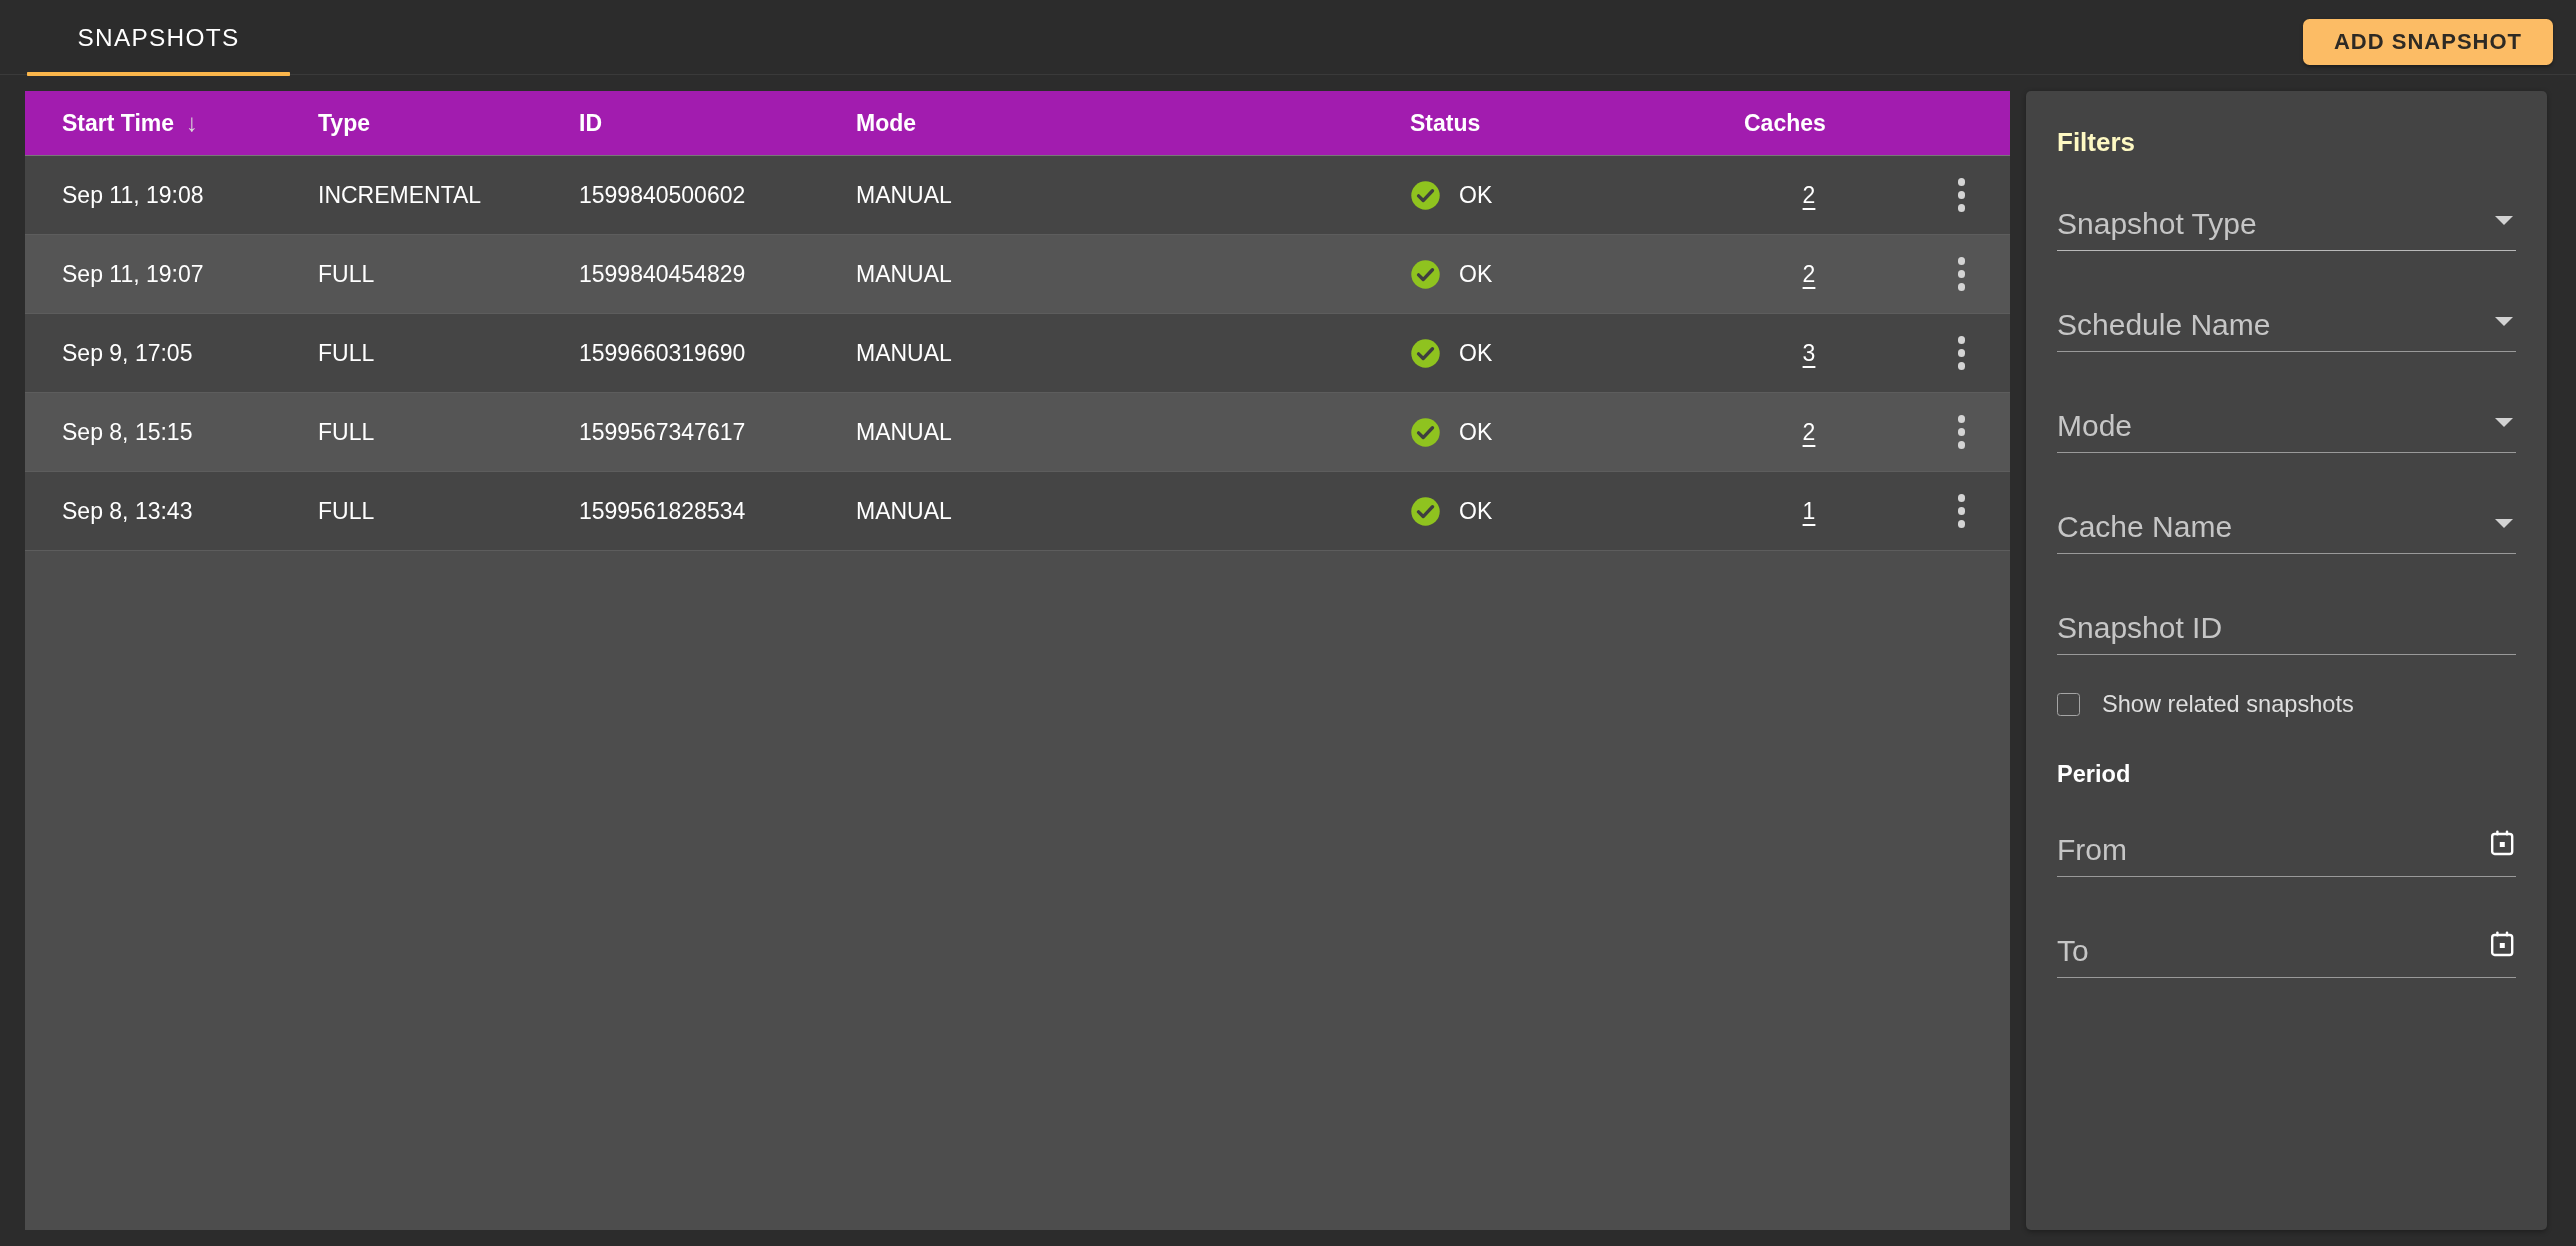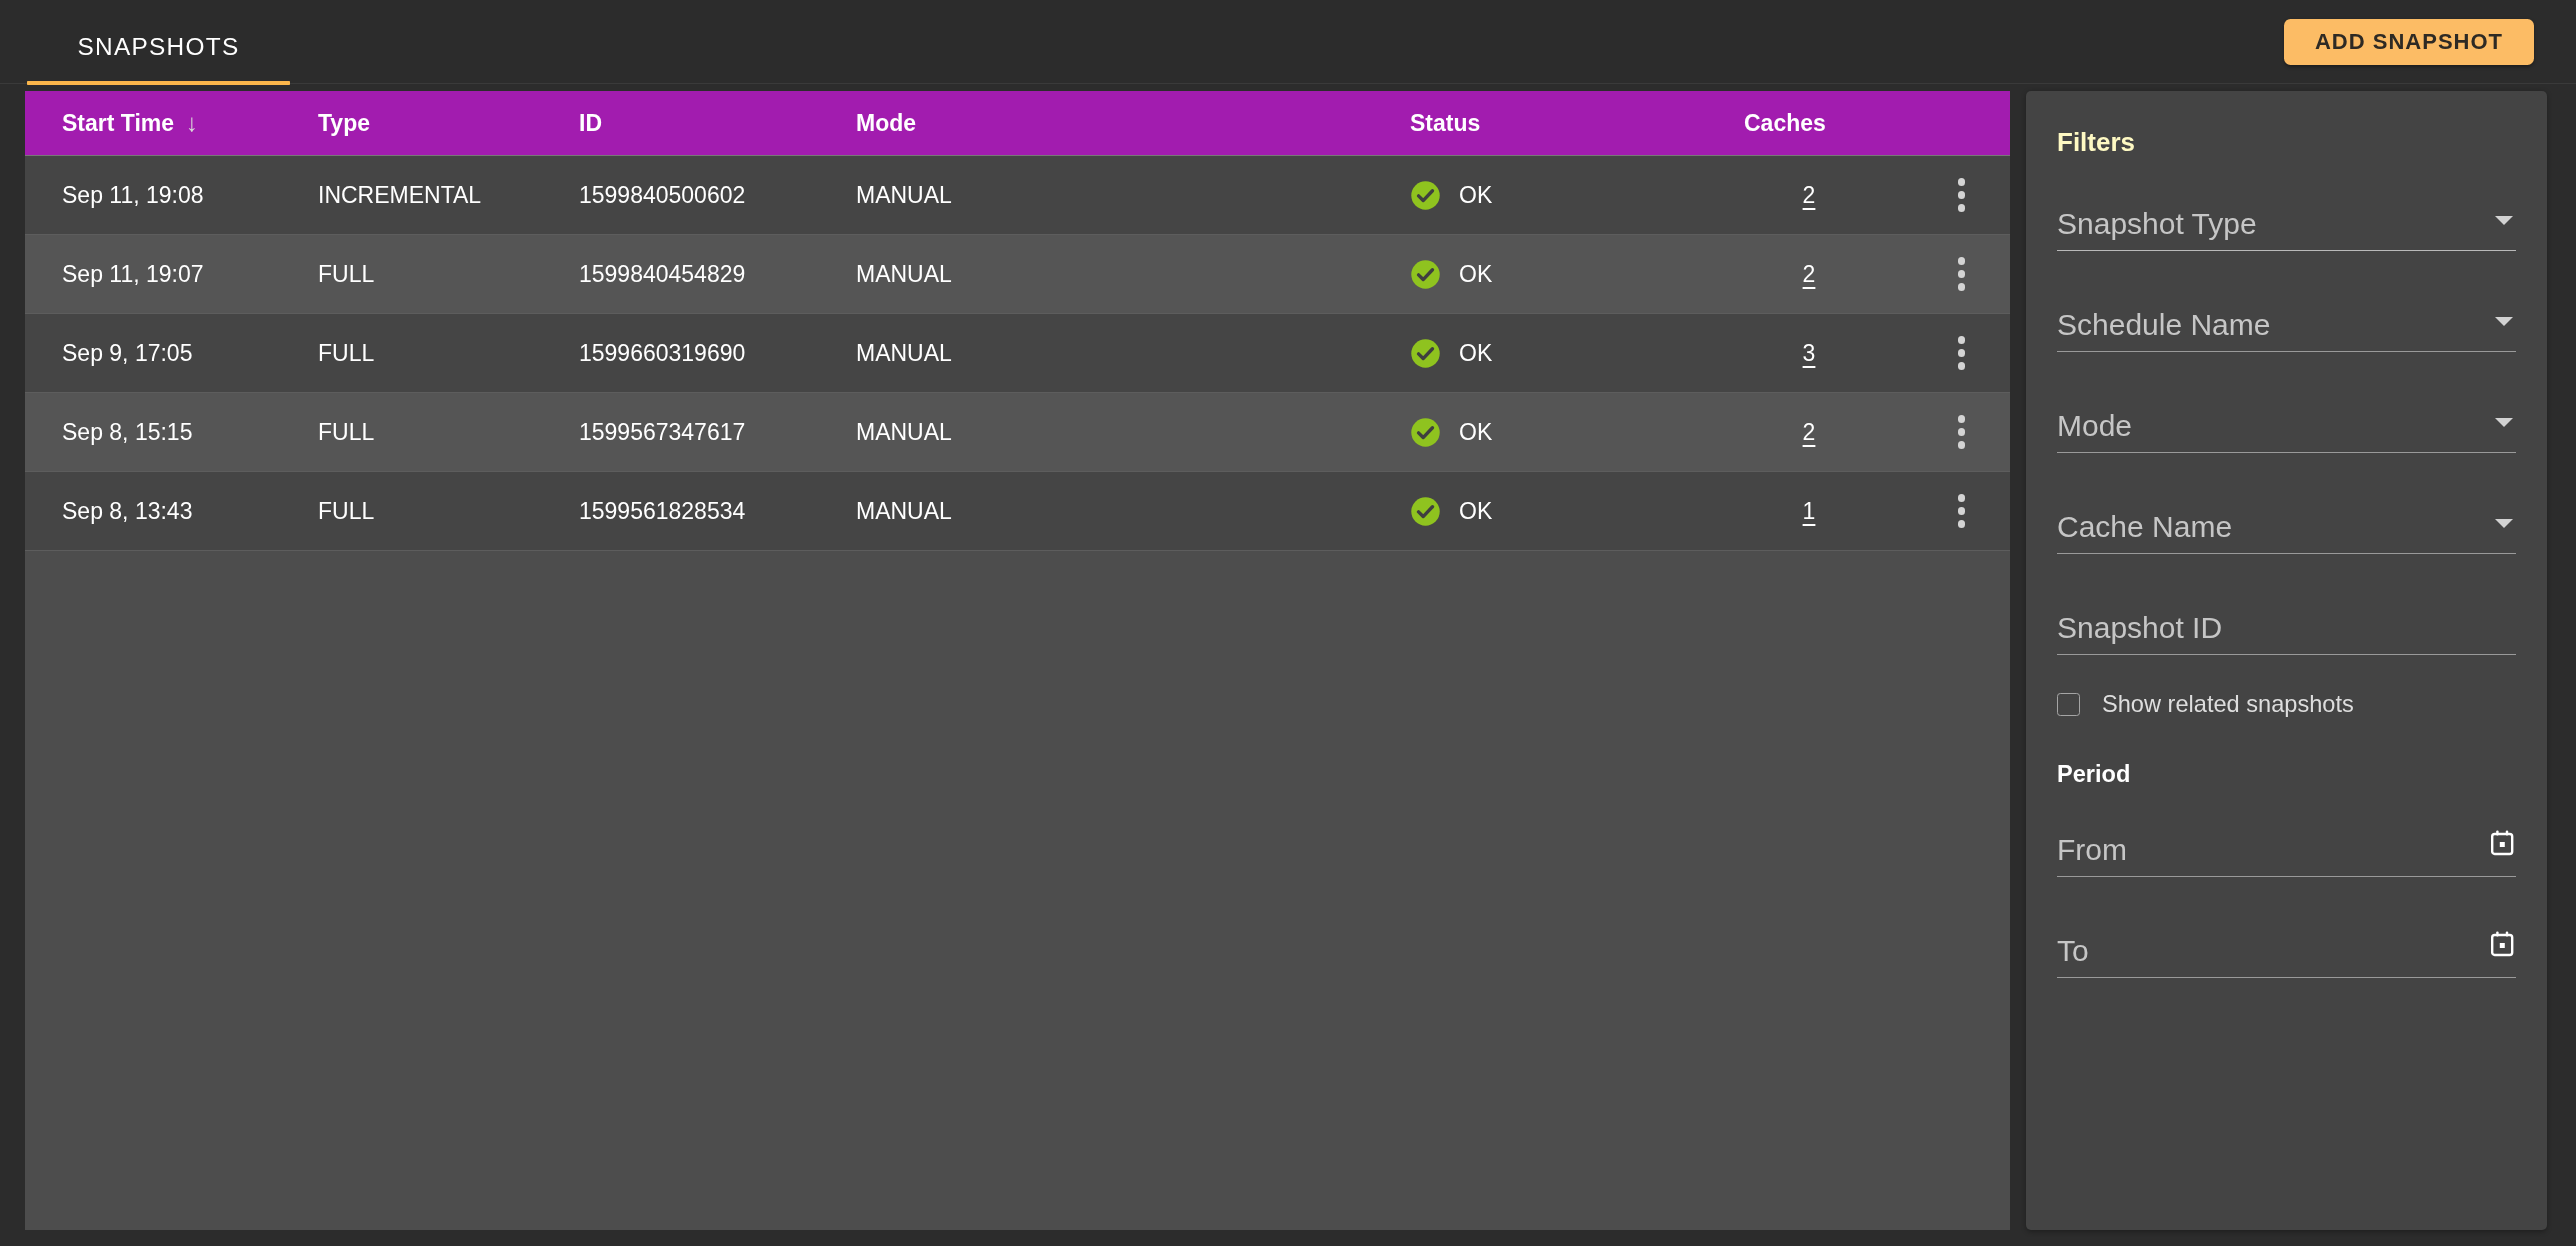--- a/index.html
+++ b/index.html
@@ -15,21 +15,21 @@
   
   .topbar {
     position: absolute;
     left: 0; top: 0;
     width: 2576px;
     height: 81px;
     background: #2c2c2c;
   }
   .tabstrip {
     position: absolute;
-    left: 0; top: 9px;
+    left: 0; top: 0;
     width: 2576px;
     height: 75px;
     border-bottom: 1.6px solid #3a3a3a;
   }
   .tab {
     position: absolute;
     left: 27px;
     top: 0;
     width: 263px;
     height: 75px;
@@ -48,21 +48,21 @@
     position: absolute;
     left: 27px;
     top: 72px;
     width: 263px;
     height: 4.1px;
     background: #fbb64b;
     border-radius: 0.8px;
   }
   .add-btn {
     position: absolute;
-    right: 42px;
+    right: 23px;
     top: 19px;
     height: 46px;
     padding: 0 31px;
     background: #fcbc65;
     color: #2e2a24;
     border: none;
     border-radius: 6.5px;
     font-family: "Liberation Sans", sans-serif;
     font-size: 22px;
     font-weight: 700;

